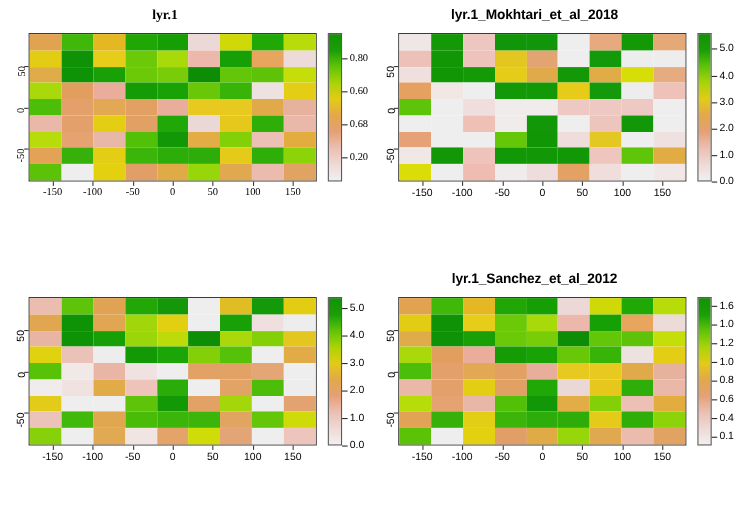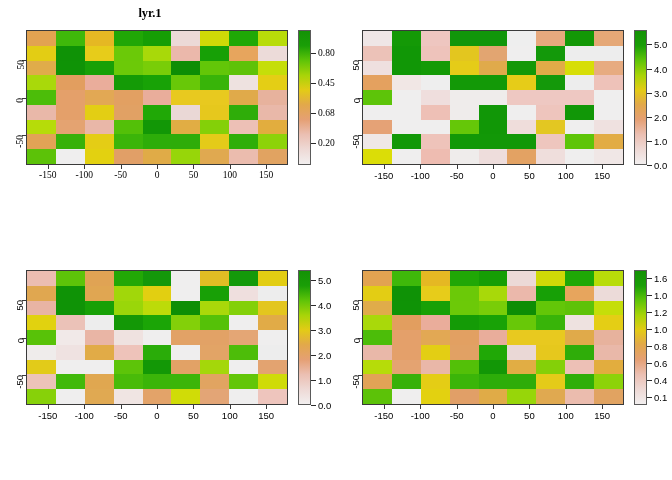--- a/index.html
+++ b/index.html
@@ -247,26 +247,27 @@
         <div class="tick" style="top: 105.003px;"></div>
         <div class="tick-label" style="top: 105.003px;">-50</div>
       </div>
       <div class="legend" style="left: 298px;">
         <div class="legend-bar" style="background: linear-gradient(to top, rgb(242, 239, 239), rgb(238, 217, 213), rgb(235, 191, 178), rgb(229, 160, 116), rgb(226, 168, 75), rgb(227, 203, 22), rgb(168, 212, 8), rgb(95, 196, 8), rgb(26, 158, 7), rgb(20, 146, 6));"></div>
         <div class="legend-tick" style="top: 112.5px;"></div>
         <div class="legend-label" style="top: 112.5px;">0.20</div>
         <div class="legend-tick" style="top: 82.5px;"></div>
         <div class="legend-label" style="top: 82.5px;">0.68</div>
         <div class="legend-tick" style="top: 52.5px;"></div>
-        <div class="legend-label" style="top: 52.5px;">0.45</div>
+        <div class="legend-label" style="top: 52.5px;">0.60</div>
         <div class="legend-tick" style="top: 22.5px;"></div>
         <div class="legend-label" style="top: 22.5px;">0.80</div>
       </div>
     </div>
     <div class="panel" style="left: 336px; top: 0px;">
+      <div class="panel-title">lyr.1_Mokhtari_et_al_2018</div>
       <div class="plot-area">
         <div class="grid">
           <div class="cell" style="background: rgb(239, 230, 230);"></div>
           <div class="cell" style="background: rgb(20, 153, 6);"></div>
           <div class="cell" style="background: rgb(238, 198, 192);"></div>
           <div class="cell" style="background: rgb(17, 150, 10);"></div>
           <div class="cell" style="background: rgb(17, 150, 10);"></div>
           <div class="cell" style="background: rgb(238, 238, 238);"></div>
           <div class="cell" style="background: rgb(231, 169, 126);"></div>
           <div class="cell" style="background: rgb(19, 152, 6);"></div>
@@ -505,20 +506,21 @@
         <div class="legend-label" style="top: 85px;">2.0</div>
         <div class="legend-tick" style="top: 60px;"></div>
         <div class="legend-label" style="top: 60px;">3.0</div>
         <div class="legend-tick" style="top: 35px;"></div>
         <div class="legend-label" style="top: 35px;">4.0</div>
         <div class="legend-tick" style="top: 10px;"></div>
         <div class="legend-label" style="top: 10px;">5.0</div>
       </div>
     </div>
     <div class="panel" style="left: 336px; top: 240px;">
+      <div class="panel-title">lyr.1_Sanchez_et_al_2012</div>
       <div class="plot-area">
         <div class="grid">
           <div class="cell" style="background: rgb(226, 163, 81);"></div>
           <div class="cell" style="background: rgb(63, 184, 10);"></div>
           <div class="cell" style="background: rgb(229, 184, 35);"></div>
           <div class="cell" style="background: rgb(32, 167, 6);"></div>
           <div class="cell" style="background: rgb(22, 158, 5);"></div>
           <div class="cell" style="background: rgb(236, 217, 215);"></div>
           <div class="cell" style="background: rgb(207, 217, 7);"></div>
           <div class="cell" style="background: rgb(31, 168, 6);"></div>

